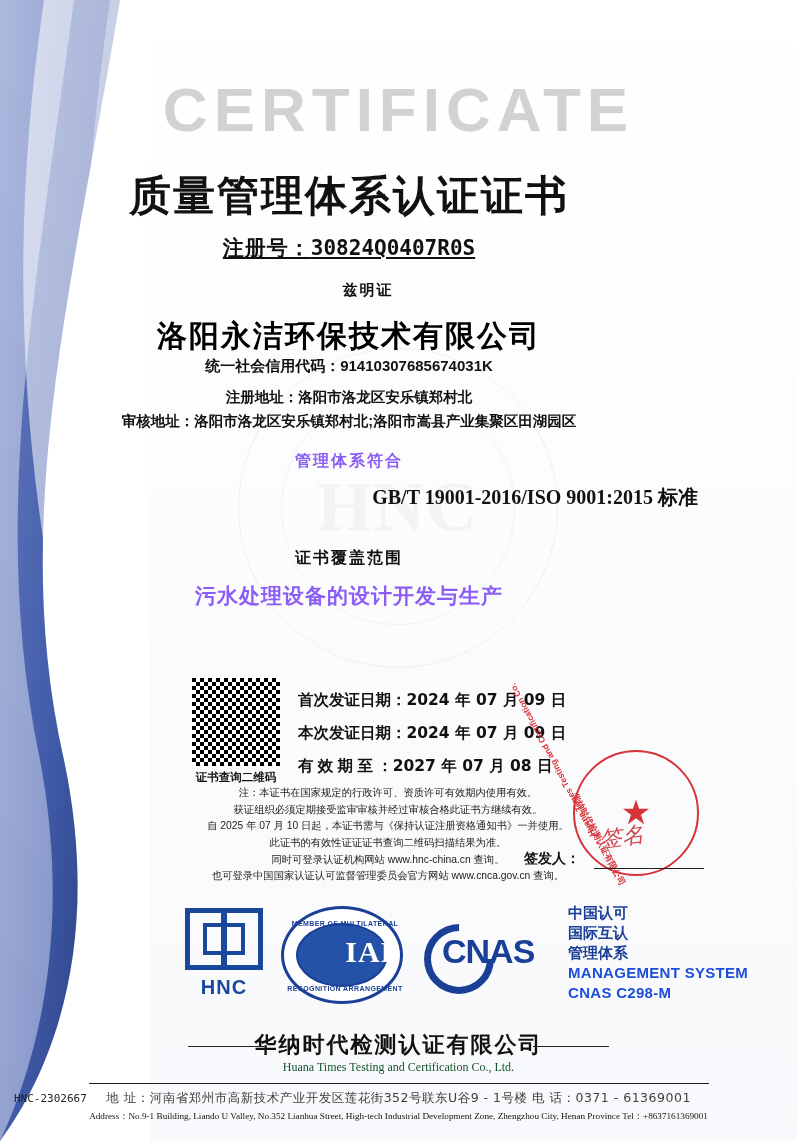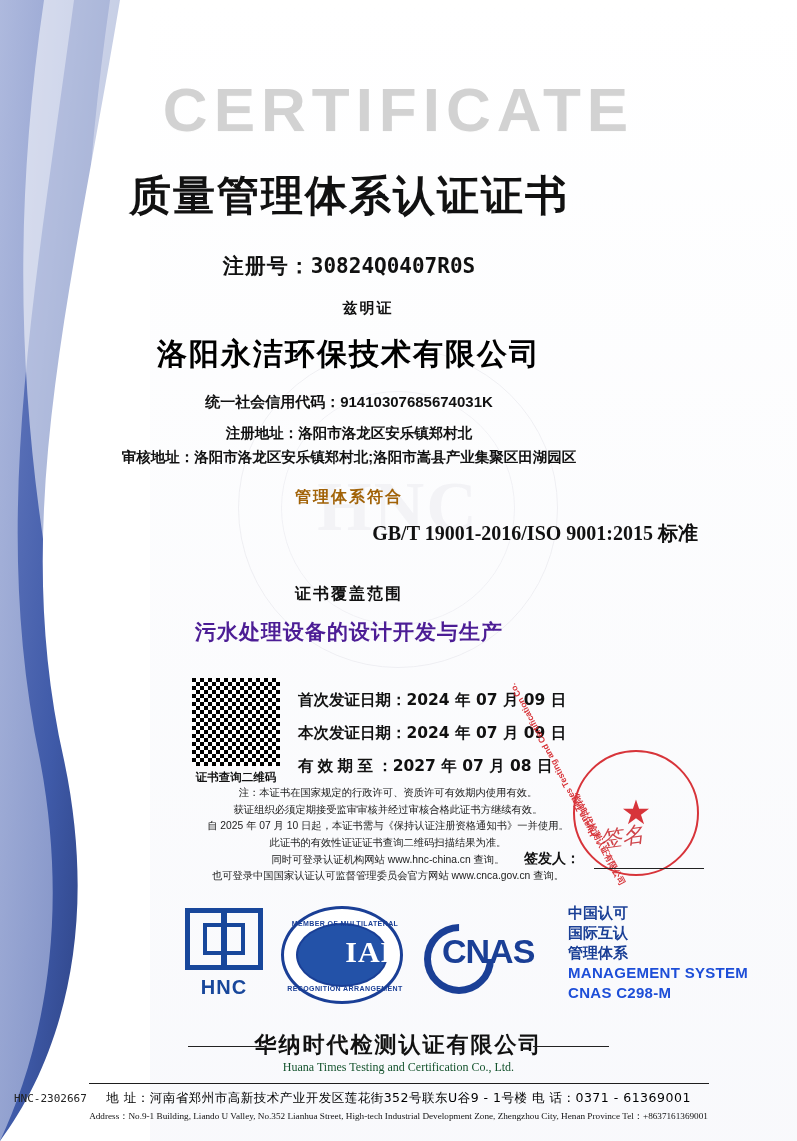--- a/index.html
+++ b/index.html
@@ -80,25 +80,26 @@
   }
   .title-cn {
     margin-top: 168px;
     font-size: 42px;
     font-weight: bold;
     color: #111;
     letter-spacing: 2px;
     font-family: "DejaVu Sans", "Liberation Sans", sans-serif;
   }
   .reg-line {
-    margin-top: 28px;
+    margin-top: 10px;
     font-size: 21px;
     color: #111;
     font-weight: bold;
     letter-spacing: 1px;
+    text-decoration: underline;
   }
   .reg-line .num {
     font-family: "DejaVu Sans Mono", "Liberation Mono", monospace;
     font-weight: bold;
     letter-spacing: 0px;
   }
   .hereby {
     margin-top: 19px;
     font-size: 15px;
     color: #111;
@@ -108,36 +109,35 @@
   }
   .company {
     margin-top: 16px;
     font-size: 30px;
     font-weight: bold;
     color: #000;
     letter-spacing: 2px;
     font-family: "DejaVu Sans", "Liberation Sans", sans-serif;
   }
   .credit {
-    margin-top: 18px;
     font-size: 15px;
     color: #111;
     font-weight: bold;
   }
   .addr {
     margin-top: 10px;
     font-size: 14.5px;
     color: #111;
     font-weight: bold;
     line-height: 1.55;
   }
   .sec-head {
     margin-top: 18px;
     font-size: 16px;
-    color: #a16207;
+    color: #8b5cf6;
     font-weight: bold;
     letter-spacing: 2px;
   }
   .standard {
     margin-top: 12px;
     font-size: 20px;
     color: #111;
     font-weight: bold;
     font-family: "Liberation Serif", serif;
     text-align: right;
@@ -145,21 +145,21 @@
   .scope-head {
     margin-top: 37px;
     font-size: 16px;
     color: #111;
     font-weight: bold;
     letter-spacing: 2px;
   }
   .scope {
     margin-top: 13px;
     font-size: 21px;
-    color: #4c1d95;
+    color: #8b5cf6;
     font-weight: bold;
     letter-spacing: 1px;
     font-family: "DejaVu Sans", "Liberation Sans", sans-serif;
   }
 
   
   .mid-block {
     position: absolute;
     left: 0; top: 678px;
     width: 797px;
@@ -421,21 +421,21 @@
     font-family: "Liberation Serif", serif;
   }
   .f-hr {
     margin: 8px auto 0;
     width: 620px;
     border-bottom: 1px solid #1e1e1e;
   }
   .f-addr-cn {
     margin-top: 6px;
     font-size: 12.5px;
-    color: #000000;
+    color: #404040;
     letter-spacing: .5px;
     font-family: "DejaVu Sans", "Liberation Sans", sans-serif;
   }
   .f-addr-en {
     margin-top: 3px;
     font-size: 9.2px;
     color: #111;
     font-family: "Liberation Serif", serif;
   }
   .cert-no {

